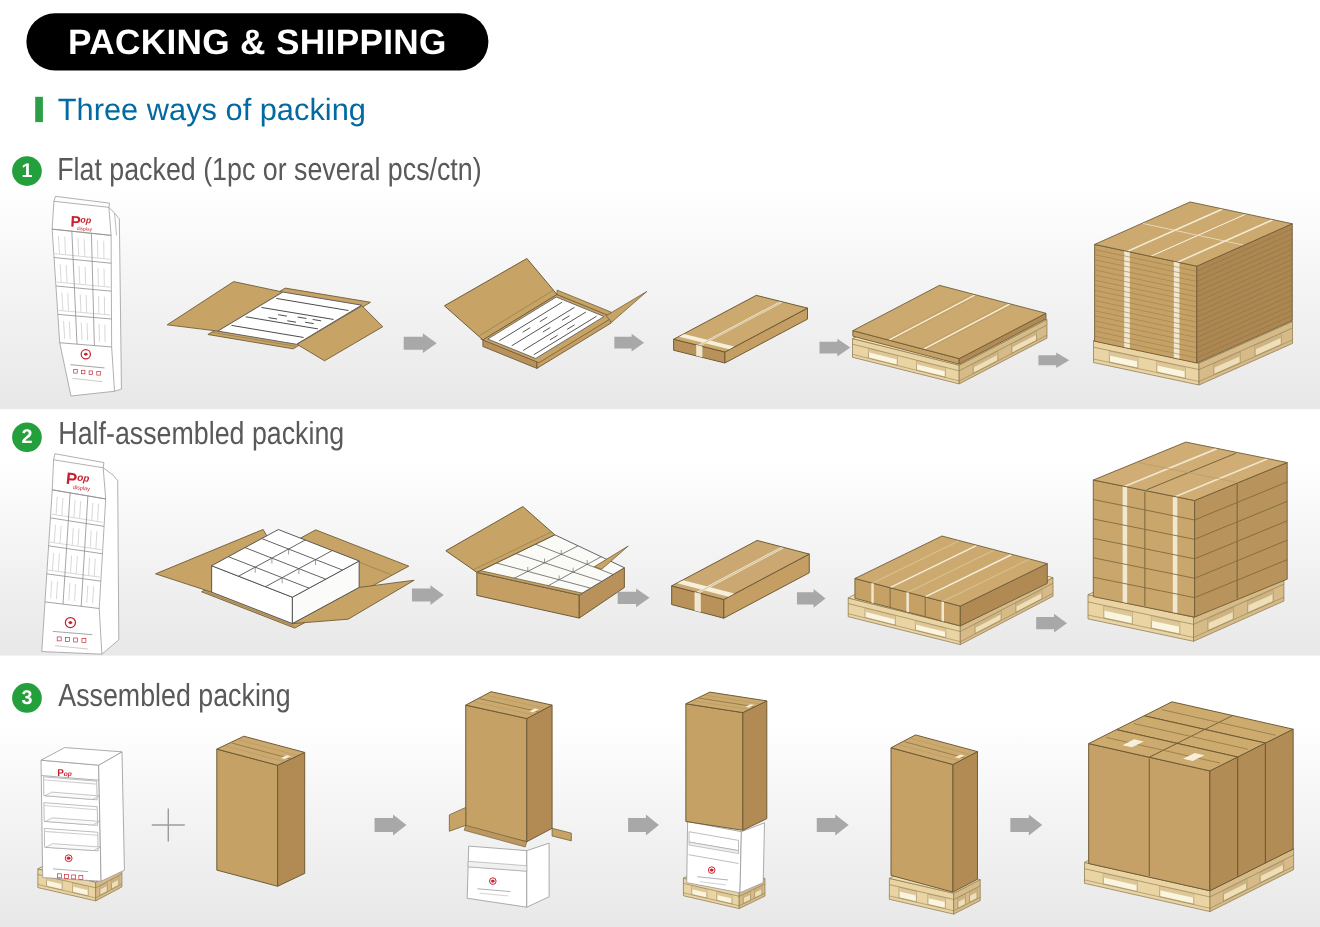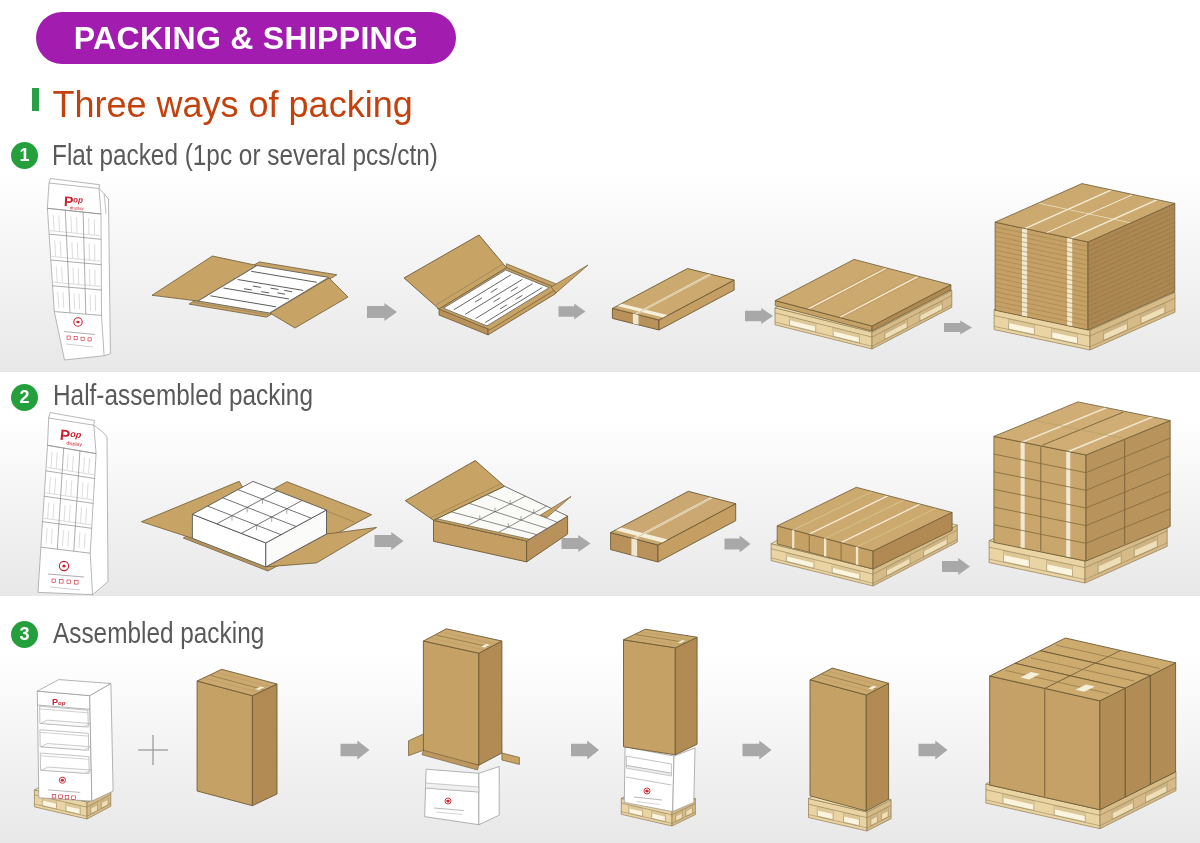--- a/index.html
+++ b/index.html
@@ -1,18 +1,18 @@
 <!DOCTYPE html>
 <html><head><meta charset="utf-8">
 <style>
 html,body{margin:0;padding:0;width:1200px;height:843px;background:#fff;overflow:hidden;}
 body{font-family:"Liberation Sans",sans-serif;position:relative;}
 .band{position:absolute;left:0;width:1200px;background:linear-gradient(180deg,#ffffff 0%,#f4f4f5 45%,#e8e8e9 100%);}
-.pill{position:absolute;left:36px;top:12px;width:420px;height:52px;background:#a21caf;border-radius:26px;display:flex;align-items:center;justify-content:center;color:#fff;font-weight:bold;font-size:32px;letter-spacing:0.3px;}
-.h2{position:absolute;left:52.5px;top:83.6px;font-size:36px;color:#c2410c;}
+.pill{position:absolute;left:24px;top:12px;width:420px;height:52px;background:#000000;border-radius:26px;display:flex;align-items:center;justify-content:center;color:#fff;font-weight:bold;font-size:32px;letter-spacing:0.3px;}
+.h2{position:absolute;left:52.5px;top:83.6px;font-size:28px;color:#0369a1;}
 .h2 .bar{position:absolute;left:-20.2px;top:4.9px;width:6.8px;height:22.7px;background:#2B9F45;}
 .rowtitle{position:absolute;font-size:29px;color:#58595b;transform:scaleX(0.84);transform-origin:0 0;white-space:pre;}
 .badge{position:absolute;width:27px;height:27px;border-radius:50%;background:#23A03C;color:#fff;font-weight:bold;font-size:18px;display:flex;align-items:center;justify-content:center;}
 </style></head><body>
 <div class="band" style="top:170px;height:202px;"></div>
 <div class="band" style="top:418px;height:178px;"></div>
 <div class="band" style="top:655px;height:188px;"></div>
 <div class="pill">PACKING &amp; SHIPPING</div>
 <div class="h2"><span class="bar"></span>Three ways of packing</div>
 <div class="badge" style="left:11px;top:142px;">1</div>

